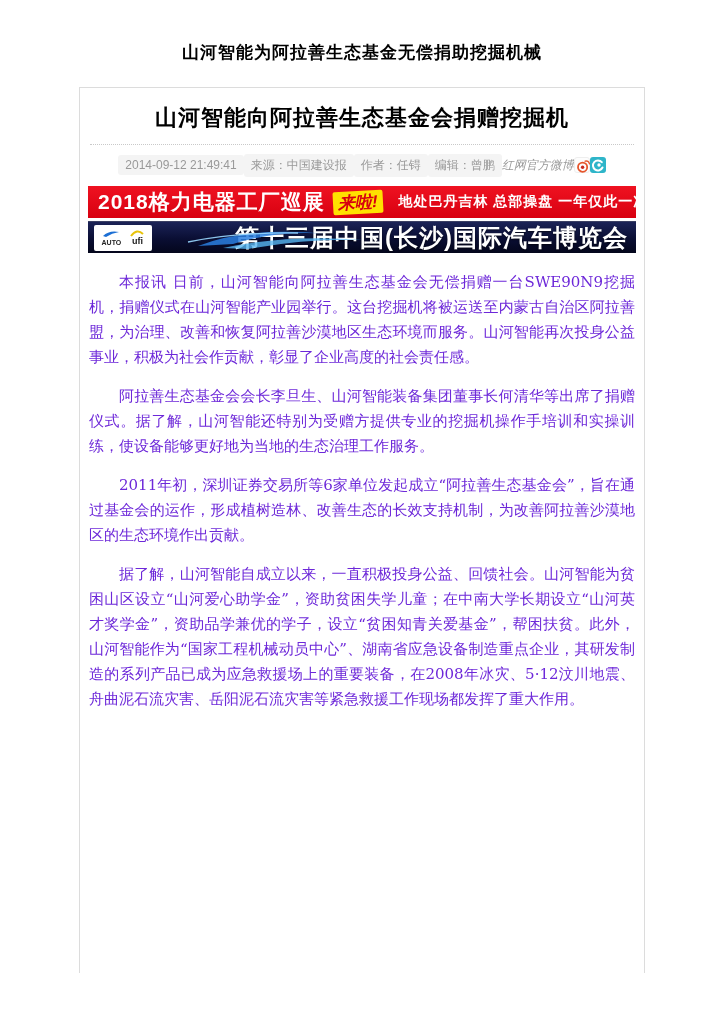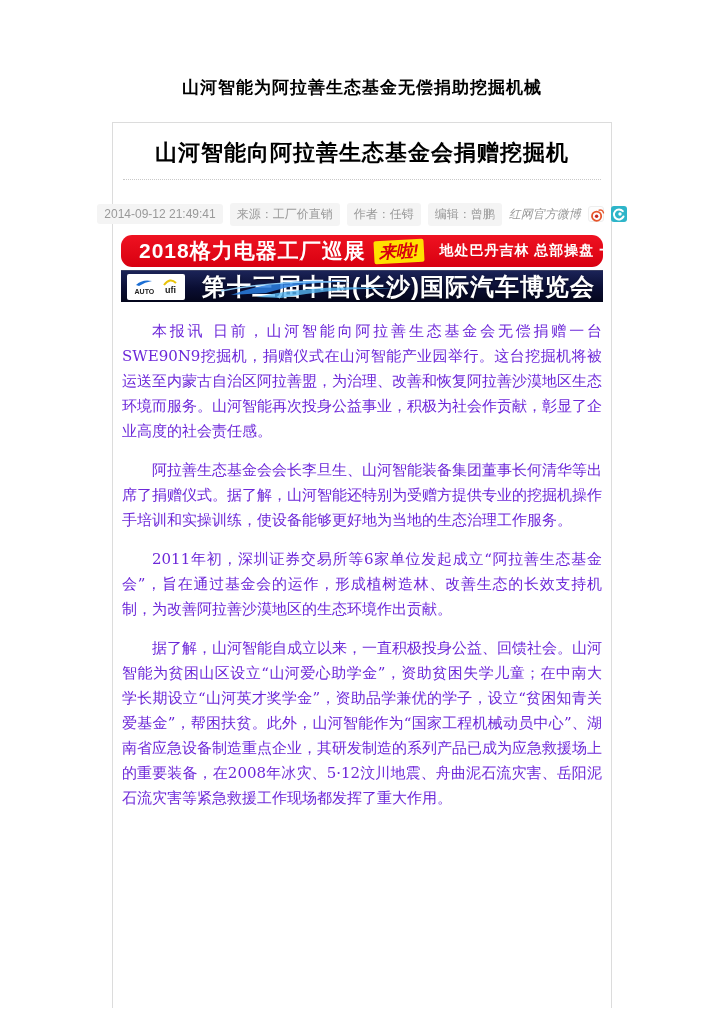--- a/index.html
+++ b/index.html
@@ -2,46 +2,46 @@
 <html><head>
 <meta charset="utf-8">
 <style>
   * { margin:0; padding:0; box-sizing:border-box; }
   html,body { background:#ffffff; }
   body {
     width:724px; height:1024px; position:relative; overflow:hidden;
     font-family:"Liberation Sans", sans-serif; color:#333;
   }
   .page-title {
-    padding-top:76px; text-align:center; font-size:17px; font-weight:bold;
+    padding-top:41px; text-align:center; font-size:17px; font-weight:bold;
     color:#000; letter-spacing:1px;
     font-family:"DejaVu Serif", serif;
   }
   .article-card {
-    width:500px; margin:23px auto 0; border:1px solid #dcdcdc; border-bottom:none;
+    width:566px; margin:23px auto 0; border:1px solid #dcdcdc; border-bottom:none;
     min-height:886px; padding:0 8px; background:#fff;
   }
   .article-title {
     margin-top:15px; text-align:center; font-size:22px; font-weight:bold;
     color:#000; letter-spacing:1px; font-family:"DejaVu Serif", serif;
   }
   .title-sep { border-bottom:1px dotted #c9c9c9; margin:11px 2px 0; height:1px; }
   .meta-bar {
-    margin-top:22px; display:flex; justify-content:center; align-items:center;
-    gap:7px; height:24px; font-size:12px; color:#999;
+    margin-top:8px; display:flex; justify-content:center; align-items:center;
+    height:24px; font-size:12px; color:#999;
   }
   .meta-pill { background:#f4f4f4; border-radius:3px; padding:3px 7px; white-space:nowrap; color:#999; }
   .weibo-link { color:#999; text-decoration:none; white-space:nowrap; cursor:pointer;font-style:italic; }
   .mini-icon { width:16px; height:16px; display:inline-block; border-radius:3px; flex:0 0 auto; cursor:pointer; }
   .icon-weibo { background:#fdfdfd; border:1px solid #eee; }
   .icon-tqq { background:#2eb5c9; }
 
   .ad1 {
     margin-top:9px; height:32px; background:linear-gradient(180deg,#ef1221,#d80010);
-    display:flex; align-items:center; padding:0 18px; cursor:pointer; overflow:hidden;border-radius:11px;
+    display:flex; align-items:center; padding:0 10px; cursor:pointer; overflow:hidden;
   }
   .ad1-title { color:#fff; font-weight:bold; font-size:21px; letter-spacing:1px; white-space:nowrap; }
   .ad1-badge {
     background:#ffe100; color:#d7000f; font-weight:bold; font-style:italic;
     font-size:17px; padding:0 5px; margin-left:8px; transform:rotate(-3deg);
     border-radius:2px; white-space:nowrap;
   }
   .ad1-tagline { color:#fff; font-weight:bold; font-size:14px; margin-left:16px; letter-spacing:1px; white-space:nowrap; }
 
   .ad2 {
@@ -75,21 +75,21 @@
 
 <div class="page-title">山河智能为阿拉善生态基金无偿捐助挖掘机械</div>
 
 <div class="article-card">
 
   <div class="article-title">山河智能向阿拉善生态基金会捐赠挖掘机</div>
   <div class="title-sep"></div>
 
   <div class="meta-bar">
     <span class="meta-pill">2014-09-12 21:49:41</span>
-    <span class="meta-pill">来源：工厂价直销</span>
+    <span class="meta-pill">来源：中国建设报</span>
     <span class="meta-pill">作者：任锝</span>
     <span class="meta-pill">编辑：曾鹏</span>
     <span class="weibo-link">红网官方微博</span>
     <span class="mini-icon icon-weibo">
       <svg viewBox="0 0 16 16" width="16" height="16">
         <circle cx="7.6" cy="9.2" r="4.6" fill="none" stroke="#e6562c" stroke-width="1.8"></circle>
         <circle cx="7.6" cy="9.2" r="1.7" fill="#c8281e"></circle>
         <path d="M10.2 3.2 q3.4 -1.1 4.3 2.6" fill="none" stroke="#e6562c" stroke-width="1.4" stroke-linecap="round"></path>
       </svg>
     </span>

